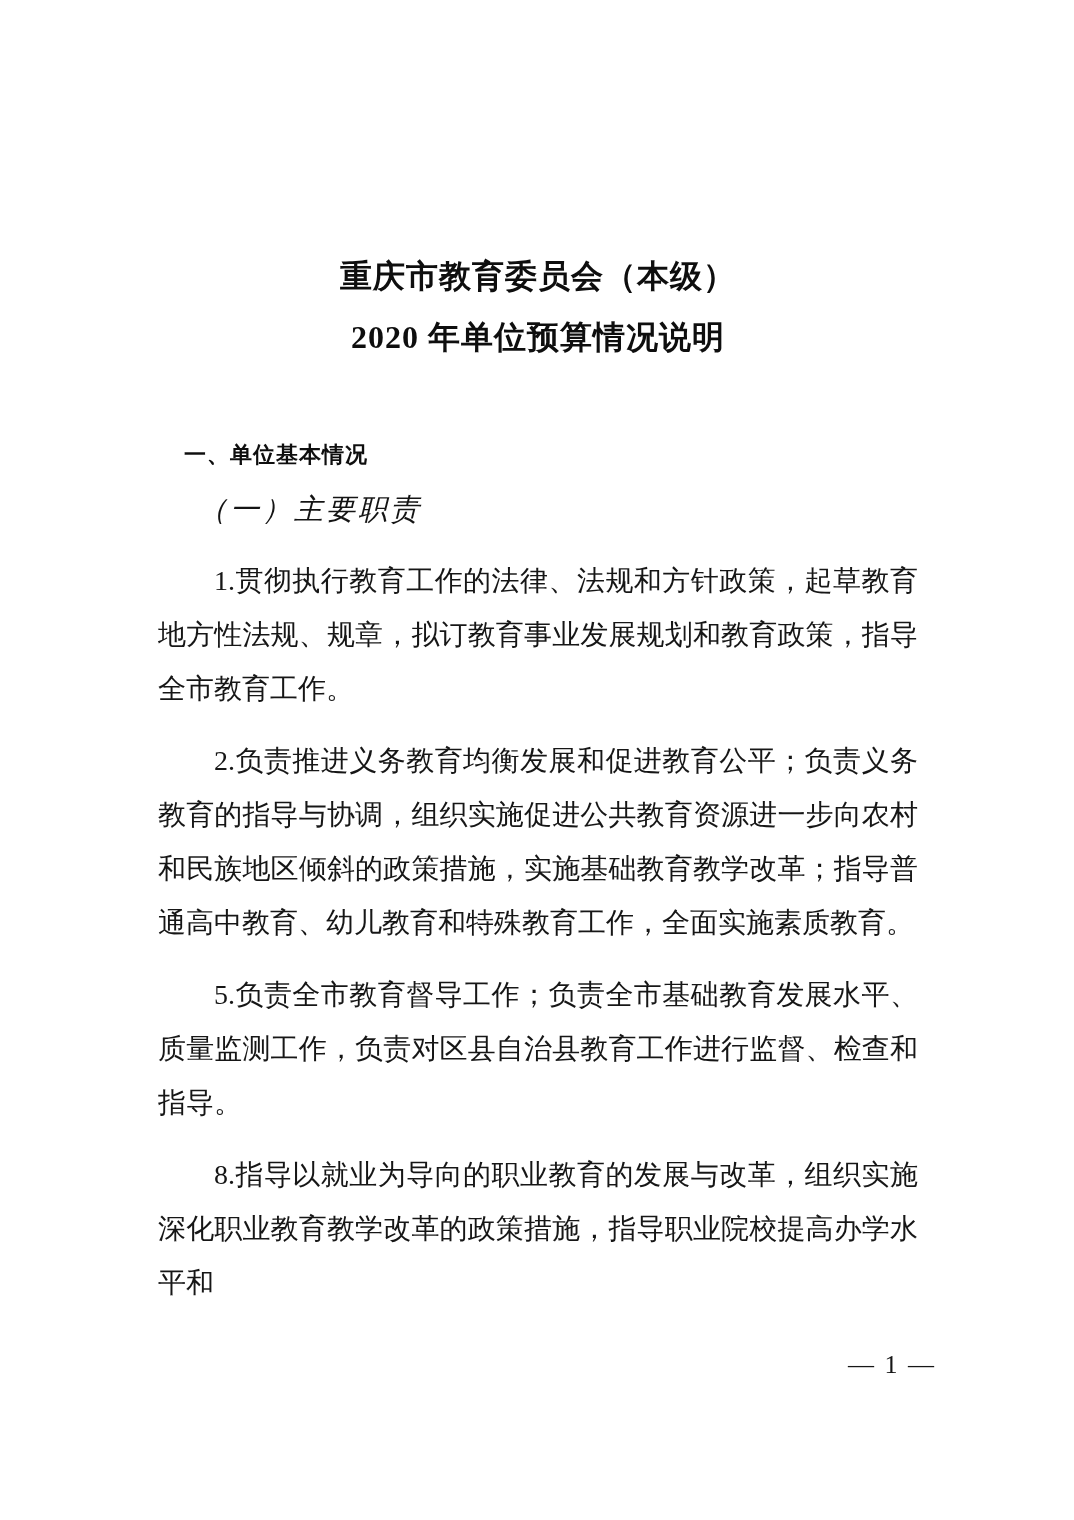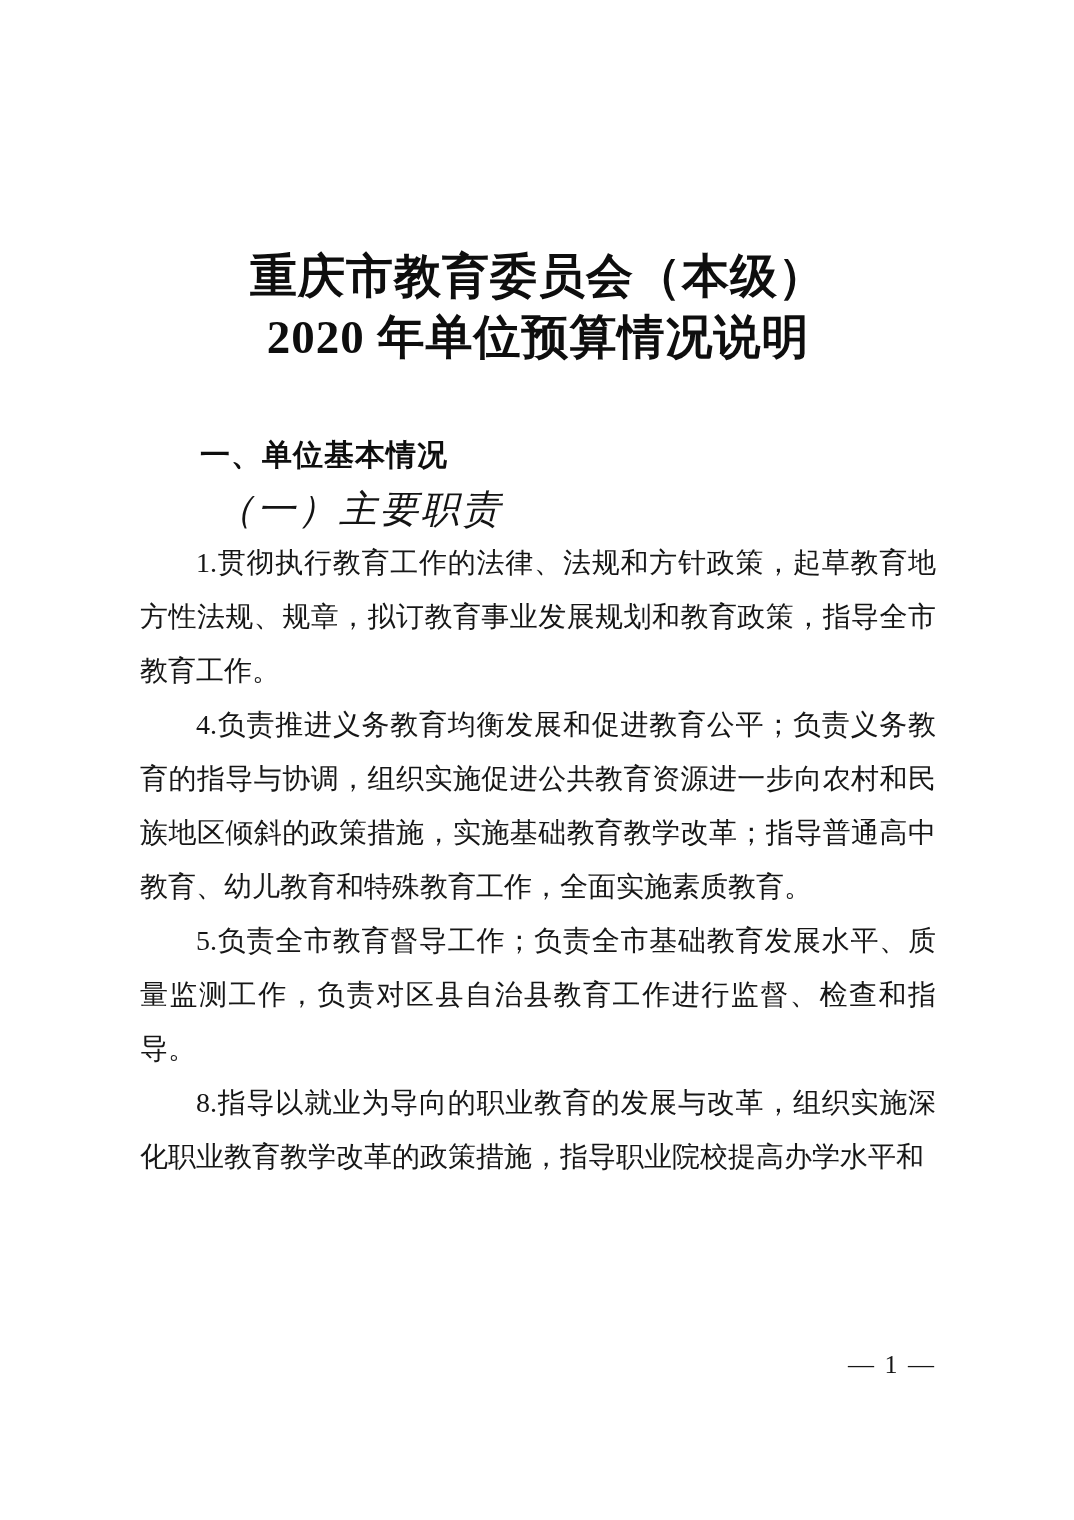--- a/index.html
+++ b/index.html
@@ -19,46 +19,46 @@
     position: absolute;
     left: 140px;
     top: 0;
     width: 796px;
   }
   .title-block {
     margin-top: 246px;
     text-align: center;
     font-family: "Liberation Serif", "DejaVu Serif", serif;
     font-weight: bold;
-    font-size: 47px;
+    font-size: 32px;
     line-height: 61px;
     color: #0e0e0e;
     letter-spacing: 1px;
   }
   .section-heading {
     margin-top: 60px;
     font-family: "Liberation Sans", "DejaVu Sans", sans-serif;
     font-weight: bold;
-    font-size: 30px;
+    font-size: 22px;
     line-height: 54px;
     text-indent: 2em;
     color: #0e0e0e;
     letter-spacing: 1px;
   }
   .subsection-heading {
     font-family: "Liberation Serif", "DejaVu Serif", serif;
     font-style: italic;
-    font-size: 38px;
+    font-size: 29px;
     line-height: 54px;
     text-indent: 2em;
     letter-spacing: 3px;
     color: #141414;
   }
   .body-para {
-    margin: 0;
+    margin: 18px;
     font-family: "Liberation Serif", "DejaVu Serif", serif;
     font-size: 28px;
     line-height: 54px;
     text-align: justify;
     text-indent: 2em;
     color: #161616;
   }
   .page-number {
     position: absolute;
     right: 138px;
@@ -78,20 +78,20 @@
     <div class="title-block">
       <div>重庆市教育委员会（本级）</div>
       <div>2020 年单位预算情况说明</div>
     </div>
 
     <div class="section-heading">一、单位基本情况</div>
 
     <div class="subsection-heading">（一）主要职责</div>
 
     <p class="body-para">1.贯彻执行教育工作的法律、法规和方针政策，起草教育地方性法规、规章，拟订教育事业发展规划和教育政策，指导全市教育工作。</p>
-    <p class="body-para">4.负责推进义务教育均衡发展和促进教育公平；负责义务教育的指导与协调，组织实施促进公共教育资源进一步向农村和民族地区倾斜的政策措施，实施基础教育教学改革；指导普通高中教育、幼儿教育和特殊教育工作，全面实施素质教育。</p>
+    <p class="body-para">2.负责推进义务教育均衡发展和促进教育公平；负责义务教育的指导与协调，组织实施促进公共教育资源进一步向农村和民族地区倾斜的政策措施，实施基础教育教学改革；指导普通高中教育、幼儿教育和特殊教育工作，全面实施素质教育。</p>
     <p class="body-para">5.负责全市教育督导工作；负责全市基础教育发展水平、质量监测工作，负责对区县自治县教育工作进行监督、检查和指导。</p>
     <p class="body-para">8.指导以就业为导向的职业教育的发展与改革，组织实施深化职业教育教学改革的政策措施，指导职业院校提高办学水平和</p>
 
   </div>
 
   <div class="page-number">— 1 —</div>
 </div>
 
 </body></html>

